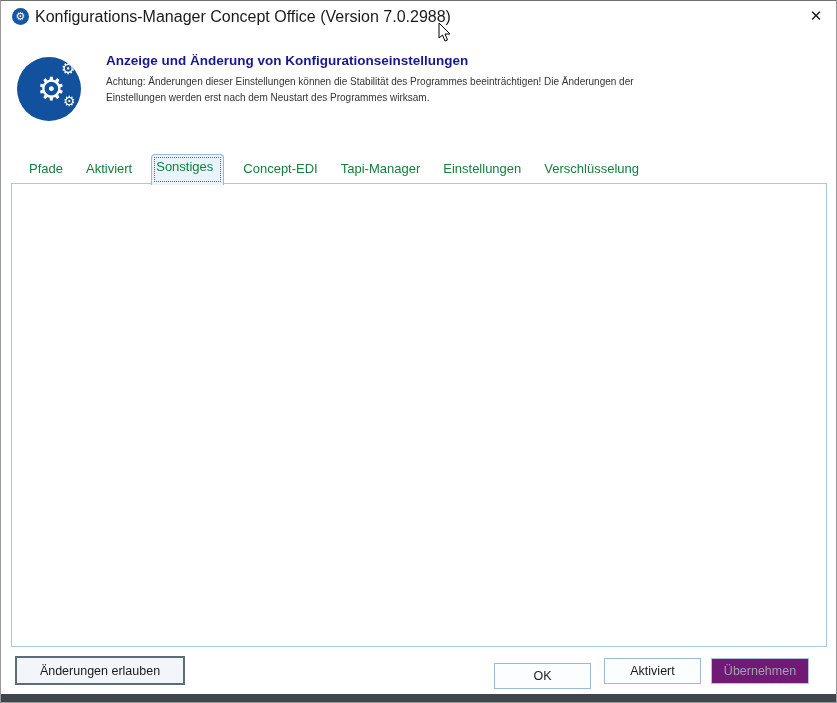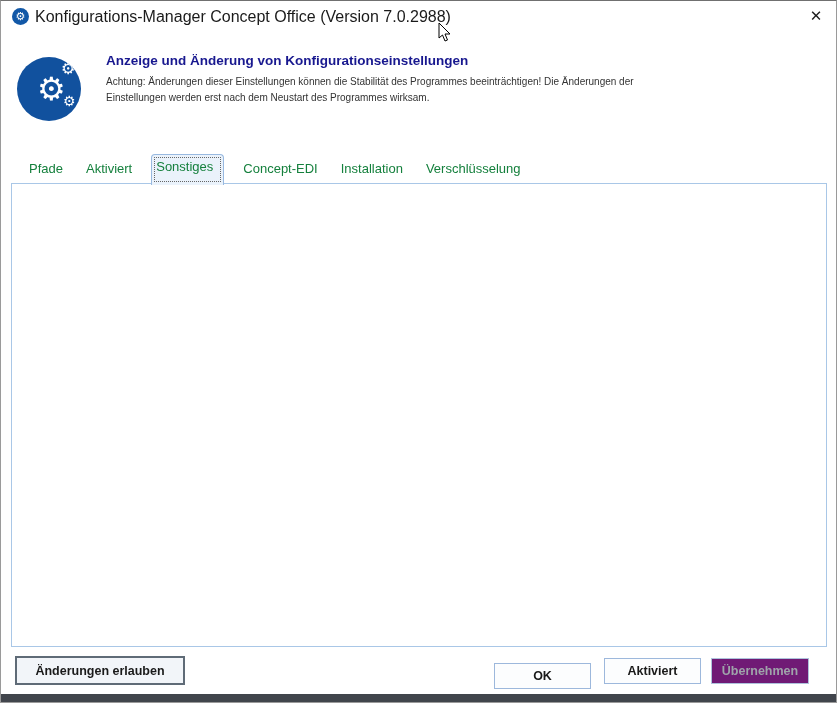--- a/index.html
+++ b/index.html
@@ -50,21 +50,21 @@
   .combo.lightblue .arr { border-top-color:#2E64B5; }
   .cb { position:absolute; width:16px; height:16px; border:1px solid #555; background:#fff; }
   .cb.checked::after { content:"✓"; position:absolute; left:1px; top:-3px; font-size:15px; font-weight:bold; color:#333; }
   .txtin { position:absolute; border:1px solid #7b7b7b; background:#fff; font-family:"Liberation Sans",sans-serif;
     font-size:12.5px; color:#111; padding:0 5px; outline:none; }
   .search-btn { position:absolute; width:28px; height:26px; background:#DCE6F1; border:1px solid #7b7b7b; }
   .mag { position:absolute; left:7px; top:4px; width:11px; height:11px; border:2px solid #98A2AE; border-radius:50%; background:#EFEBE0; }
   .mag::after { content:""; position:absolute; left:-5px; top:9px; width:7px; height:3px; background:#AE8F62;
     transform:rotate(45deg); border-radius:2px; }
   .btn { position:absolute; border:1px solid #9DB8DC; background:#FCFDFE; font-size:12.5px; color:#1a1a1a;
-    text-align:center; font-family:"Liberation Sans",sans-serif;font-weight:bold; }
+    text-align:center; font-family:"Liberation Sans",sans-serif; }
   .btn.disabled { color:#9FA4AA; border-color:#AEC3DC; background:#701a75; }
   .btn.soft-disabled { color:#8496AE; border-color:#B9CBDE; background:#F7FAFC; }
   .btn.focus-dark { border:2px solid #5F6B77; background:#F2F5F9; }
   .bottom-strip { position:absolute; left:0; bottom:0; width:100%; height:8px; background:#41454C; }
   .cursor { position:absolute; left:437px; top:22px; z-index:9; }
 </style>
 </head>
 <body>
 
 <div id="window">
@@ -86,21 +86,22 @@
 
   <svg class="cursor" width="14" height="20" viewBox="0 0 14 20">
     <polygon points="1,0 1,15 4.5,12 7,18 9.5,17 7,11 12,11" fill="#fff" stroke="#000" stroke-width="1"></polygon>
   </svg>
 
   <div class="tabs">
     <span class="tab">Pfade</span>
     <span class="tab">Aktiviert</span>
     <span class="tab selected">Sonstiges</span>
     <span class="tab">Concept-EDI</span>
-    <span class="tab">Installation</span>
+    <span class="tab">Tapi-Manager</span>
+    <span class="tab">Einstellungen</span>
     <span class="tab">Verschlüsselung</span>
   </div>
 
   <div class="panel"></div>
 
   <div class="secbar" style="left:25px; top:193px; width:765px;">
     <span class="u-first">Programmeinstellungen</span>
   </div>
   <div class="lbl" style="left:28px; top:227px;">Serienbrief-Exporttyp:</div>
   <div class="combo" style="left:210px; top:221px; width:272px;">

